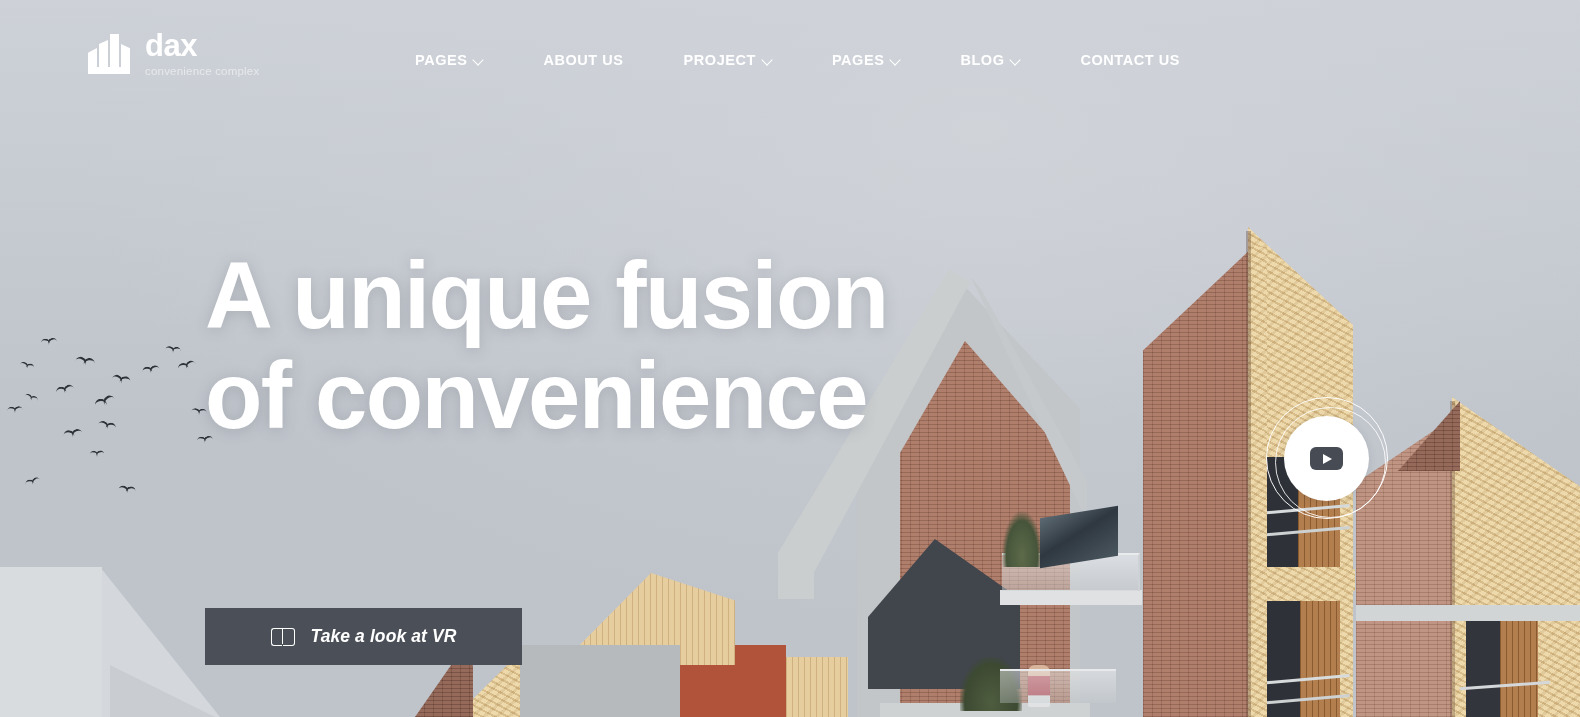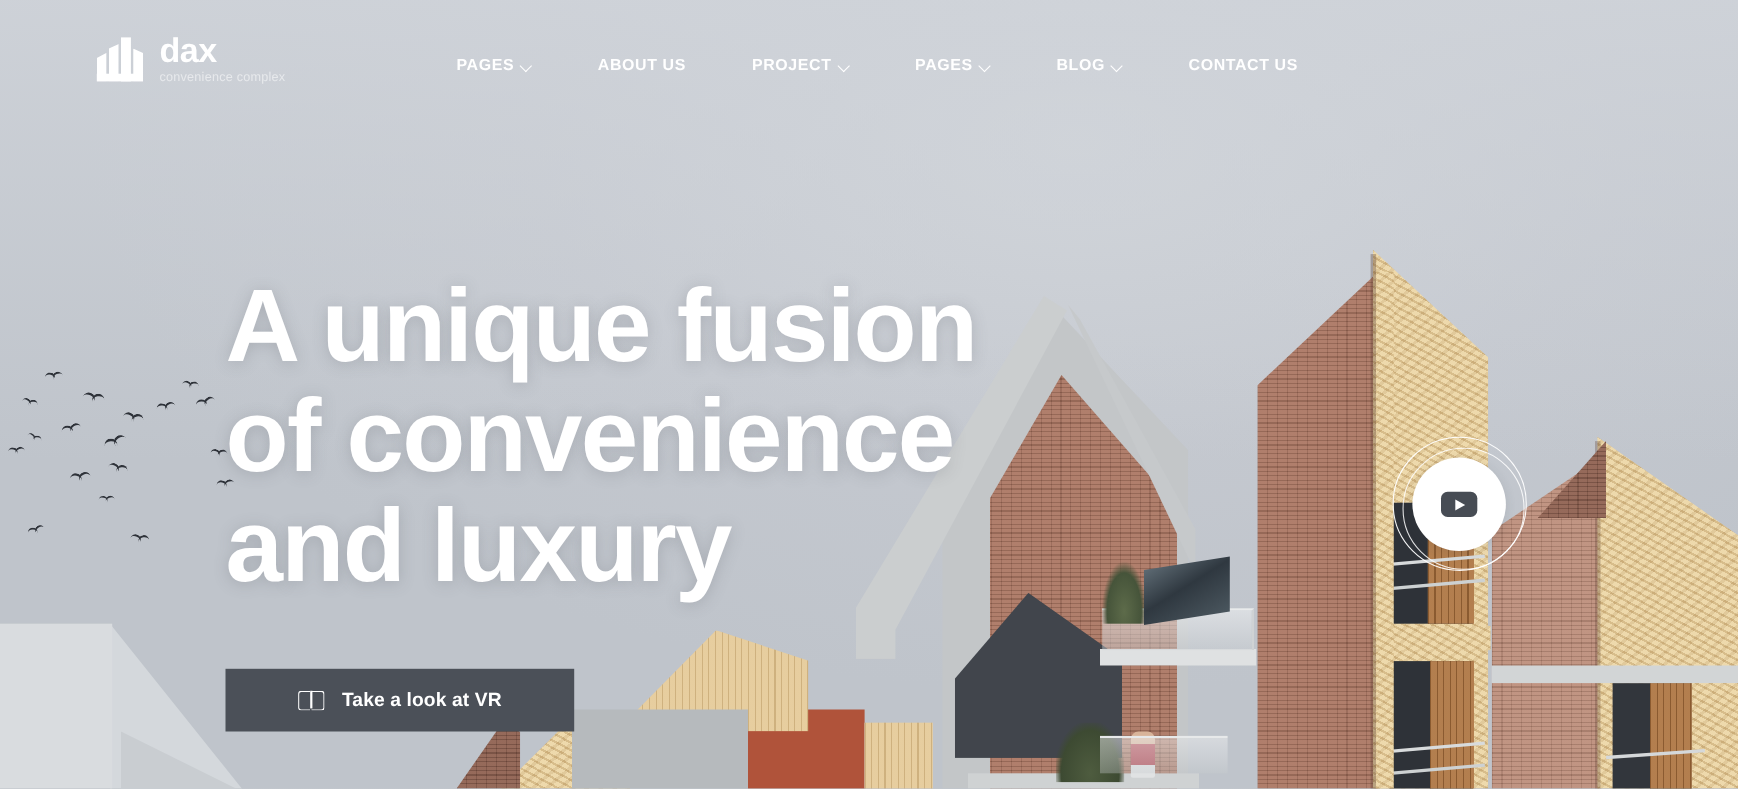--- a/index.html
+++ b/index.html
@@ -143,21 +143,21 @@
   .btn-outline{
     width:196px; height:57px;
     border:1.6px solid #ffffff; background:transparent; cursor:pointer;
     color:#ffffff; font-size:17px; letter-spacing:.1px;
     display:flex; align-items:center; justify-content:center;
   }
   .btn-solid{
     width:317px; height:57px;
     background:#4b5058; border:none; cursor:pointer;
     color:#ffffff; font-size:17.5px; font-weight:bold; letter-spacing:.1px;
-    display:flex; align-items:center; justify-content:center; gap:16px;
+    display:flex; align-items:center; justify-content:center; gap:16px;font-style:italic;
   }
   .book-ico{ width:24px; height:19px; position:relative; flex:0 0 auto; }
   .book-ico::before,.book-ico::after{
     content:""; position:absolute; top:1px; width:10.5px; height:16px;
     border:1.8px solid #fff;
   }
   .book-ico::before{ left:0; border-right:none; border-radius:3px 0 0 3px; }
   .book-ico::after{ right:0; border-left:none; border-radius:0 3px 3px 0; }
   .book-spine{ position:absolute; left:11px; top:1px; width:1.8px; height:16px; background:#fff; }
 
@@ -291,21 +291,20 @@
     <div class="blk" style="left:1000px; bottom:14px; width:116px; height:34px;
                 background:linear-gradient(180deg,rgba(236,238,239,.5),rgba(200,204,207,.35));
                 border-top:2px solid #e7e9ea;"></div>
 
     <div class="blk tri" style="left:110px; bottom:0; border-left:0 solid transparent; border-right:105px solid transparent; border-bottom:52px solid #c9cdd1;"></div>
   </div>
 
   <div class="hero-copy">
     <div class="headline">A unique fusion</div>
     <div class="headline">of convenience</div>
-    <div class="headline">and luxury</div>
   </div>
 
   <div class="cta-row">
     <button class="btn-solid">
       <span class="book-ico">
           <span class="book-spine"></span>
         </span>
       <span>Take a look at VR</span>
     </button>
   </div>

